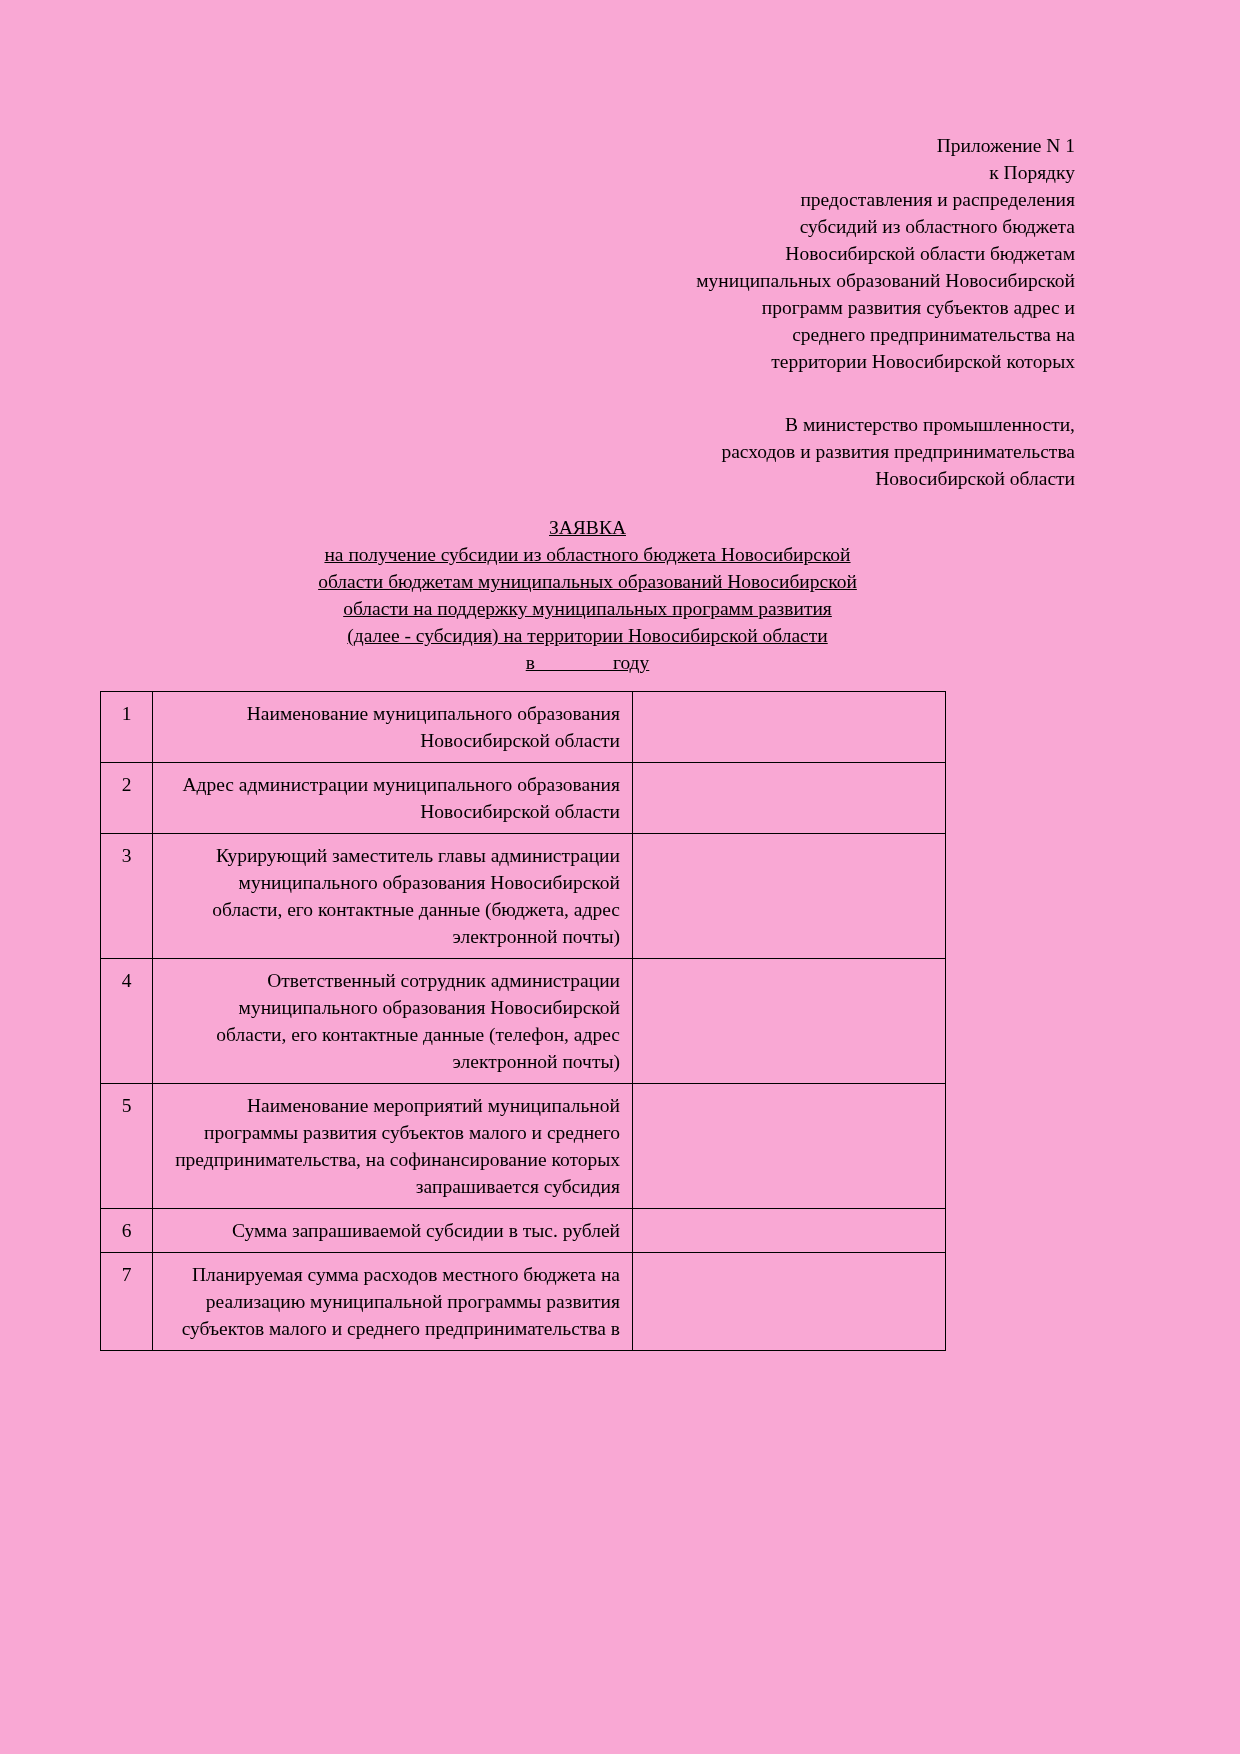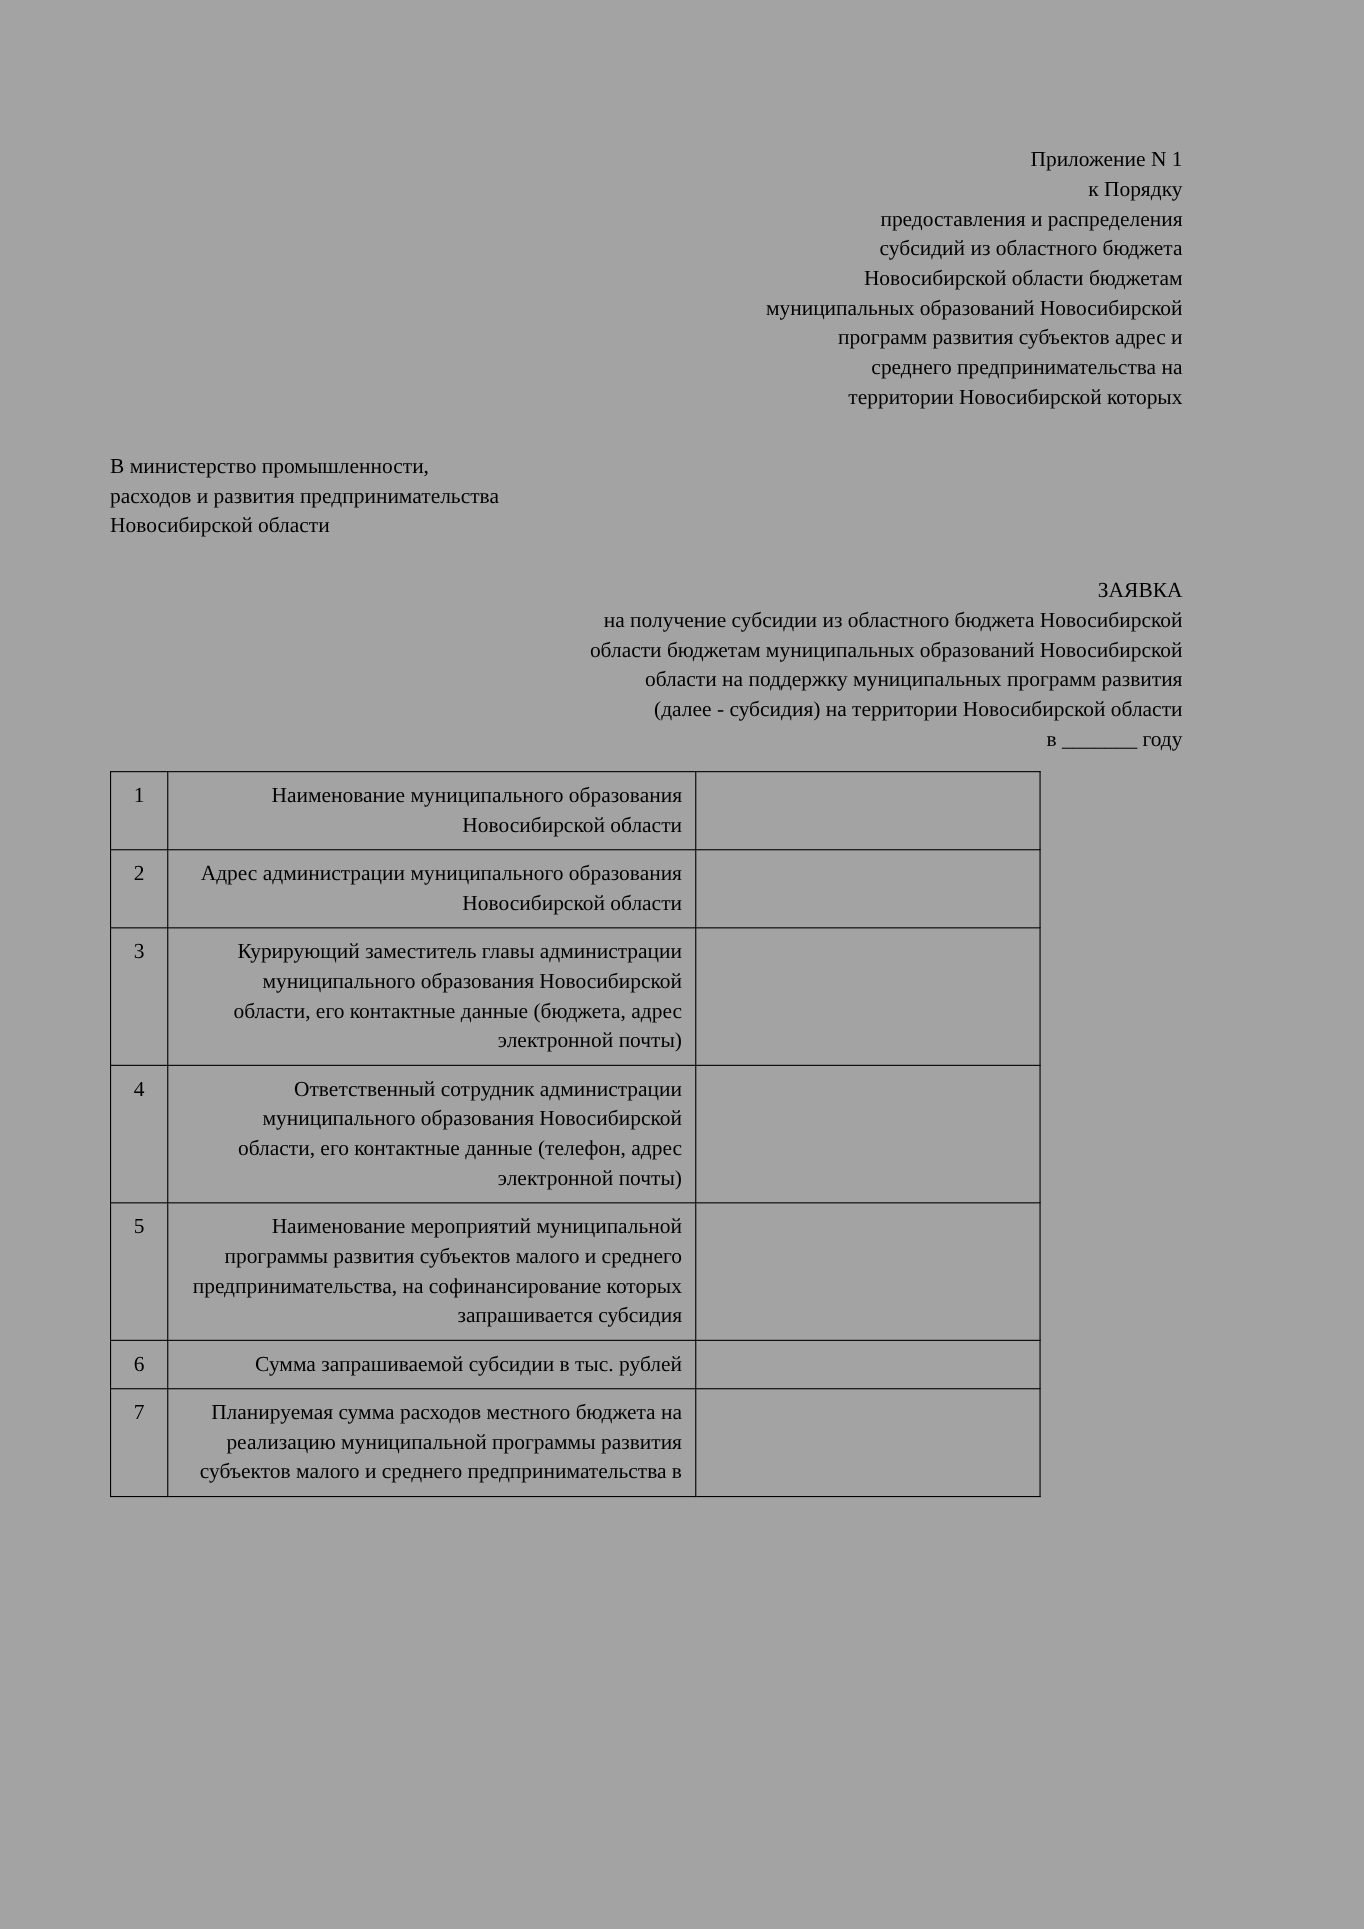--- a/index.html
+++ b/index.html
@@ -1,39 +1,40 @@
 <!DOCTYPE html>
 <html><head>
 <meta charset="utf-8">
 <style>
   * { margin: 0; padding: 0; box-sizing: border-box; }
   html, body { background: #ffffff; }
   .page {
     width: 1240px;
     height: 1754px;
     margin: 0 auto;
-    background: #a3a3a3;
+    background: #f9a8d4;
     color: #000000;
     font-family: "Liberation Serif", "DejaVu Serif", serif;
     font-size: 19.5px;
     line-height: 27px;
     position: relative;
     padding: 132px 165px 0 100px;
     overflow: hidden;
   }
   .annex-block {
     text-align: right;
   }
   .addressee-block {
-    text-align: left;
+    text-align: right;
     margin-top: 36px;
   }
   .title-block {
-    text-align: right;
-    margin-top: 32px;
+    text-align: center;
+    margin-top: 22px;
+    text-decoration: underline;
   }
   .form-table {
     border-collapse: collapse;
     margin-top: 15px;
     width: 845px;
     table-layout: fixed;
   }
   .form-table td {
     border: 1px solid #000000;
     vertical-align: top;

